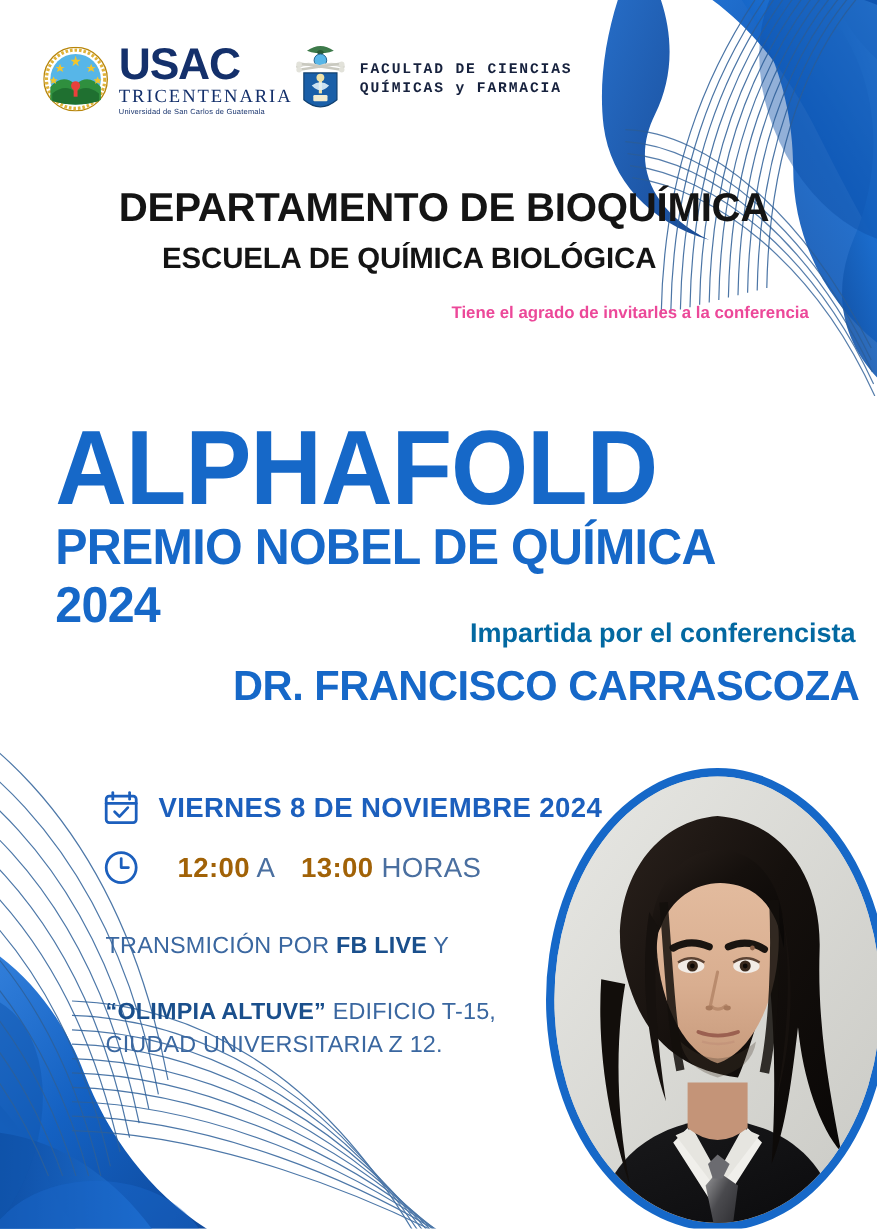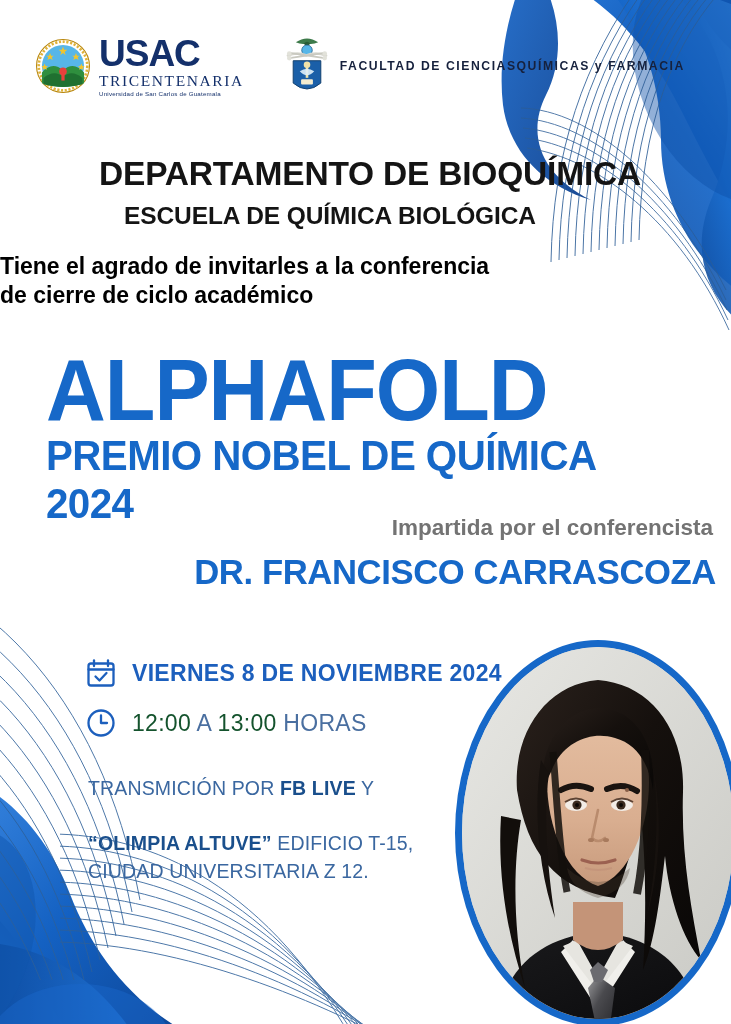--- a/index.html
+++ b/index.html
@@ -12,68 +12,68 @@
 
   
   .deco{position:absolute;pointer-events:none;}
   .deco-tr{top:-40px;right:-60px;width:360px;height:420px;}
   .deco-bl{left:-120px;bottom:-90px;width:430px;height:500px;}
   .lines-left{left:-150px;top:540px;width:360px;height:440px;}
   .lines-tr{right:0px;top:-10px;width:210px;height:340px;}
   .lines-bl{left:60px;bottom:-30px;width:420px;height:230px;}
 
   
-  .logos{position:absolute;top:33px;left:36px;display:flex;align-items:center;gap:40px;}
+  .logos{position:absolute;top:33px;left:36px;display:flex;align-items:center;}
   .logo-usac{display:flex;align-items:center;gap:9px;}
   .usac-seal{width:54px;height:54px;flex:0 0 auto;}
   .usac-word{display:flex;flex-direction:column;line-height:1;}
   .usac-main{font-size:37px;font-weight:bold;color:#14306b;letter-spacing:-1px;
     font-family:"Liberation Sans", sans-serif;}
   .usac-tri{font-family:"Liberation Serif", serif;font-size:15.5px;color:#14306b;
     letter-spacing:1.6px;margin-top:1px;}
   .usac-sub{font-size:6.2px;color:#14306b;letter-spacing:.2px;margin-top:2px;}
 
   .logo-fac{display:flex;align-items:center;gap:10px;}
   .fac-shield{width:46px;height:66px;flex:0 0 auto;}
-  .fac-word{display:flex;flex-direction:row;line-height:1.35;}
+  .fac-word{display:flex;flex-direction:column;line-height:1.35;font-family:Liberation Mono, monospace;}
   .fac-l1,.fac-l2{font-size:12.2px;font-weight:bold;color:#16213d;letter-spacing:1.55px;}
 
   
   .dept{position:absolute;top:155px;left:0;width:660px;text-align:center;
     font-size:33.5px;font-weight:bold;color:#141414;letter-spacing:-.2px;margin-left:40px;}
   .escuela{position:absolute;top:202px;left:0;width:660px;text-align:center;
-    font-size:24.5px;font-weight:bold;color:#141414;letter-spacing:-.1px;}
-  .invite{position:absolute;top:252px;left:0;width:674px;text-align:left;
-    font-size:23px;font-weight:bold;color:#000000;line-height:1.28;}
+    font-size:24.5px;font-weight:bold;color:#141414;letter-spacing:-.1px;padding-left:11px;}
+  .invite{position:absolute;top:252px;left:0;width:674px;text-align:right;
+    font-size:14px;font-weight:bold;color:#ec4899;line-height:1.28;}
 
   
   .alphafold{position:absolute;top:348px;left:46px;width:640px;
     font-size:88px;font-weight:bold;color:#1668c8;letter-spacing:-1px;
     transform:scaleX(.94);transform-origin:left center;line-height:.96;}
   .nobel{position:absolute;top:432px;left:46px;width:660px;
     font-size:42px;font-weight:bold;color:#1668c8;letter-spacing:-.6px;
     transform:scaleX(.96);transform-origin:left center;}
 
   
   .impartida{position:absolute;top:515px;left:0;width:713px;text-align:right;
-    font-size:22.5px;font-weight:bold;color:#737373;}
+    font-size:22.5px;font-weight:bold;color:#0369a1;}
   .doctor{position:absolute;top:552px;left:0;width:716px;text-align:right;
     font-size:35px;font-weight:bold;color:#1668c8;letter-spacing:-.4px;
     transform:scaleX(.99);transform-origin:right center;}
   .university{position:absolute;top:596px;left:0;width:713px;text-align:right;
     font-size:21.5px;font-weight:bold;color:#141414;letter-spacing:-.2px;}
 
   
   .detail-row{position:absolute;display:flex;align-items:center;gap:15px;}
   .row-date{left:85px;top:657px;}
   .row-time{left:85px;top:707px;}
   .ico{flex:0 0 auto;width:32px;height:32px;}
   .date-text{font-size:23px;font-weight:bold;color:#1c5fbd;letter-spacing:.3px;}
   .time-text{font-size:23px;color:#4a6fa0;letter-spacing:.3px;}
-  .time-text b{color:#14532d;font-weight:normal;}
+  .time-text b{color:#a16207;font-weight:bold;margin-left:16px;}
 
   .venue{position:absolute;left:88px;top:775px;width:360px;
     font-size:19.5px;line-height:1.42;color:#3a67a0;letter-spacing:.15px;}
   .venue b{color:#1a4f8c;font-weight:bold;}
 
   
   .photo-wrap{position:absolute;left:455px;top:640px;width:286px;height:386px;}
   .photo-ring{position:absolute;inset:0;border-radius:50%;
     border:7px solid #1668c8;overflow:hidden;background:#d8d8d6;}
   .photo-svg{position:absolute;inset:-7px;width:286px;height:386px;}
@@ -240,21 +240,20 @@
         <div class="fac-l1">FACULTAD DE CIENCIAS</div>
         <div class="fac-l2">QUÍMICAS y FARMACIA</div>
       </div>
     </div>
   </div>
 
   <div class="dept">DEPARTAMENTO DE BIOQUÍMICA</div>
   <div class="escuela">ESCUELA DE QUÍMICA BIOLÓGICA</div>
   <div class="invite">
     <div>Tiene el agrado de invitarles a la conferencia</div>
-    <div>de cierre de ciclo académico</div>
   </div>
 
   <div class="alphafold">ALPHAFOLD</div>
   <div class="nobel">PREMIO NOBEL DE  QUÍMICA 2024</div>
 
   <div class="impartida">Impartida por el conferencista</div>
   <div class="doctor">DR. FRANCISCO CARRASCOZA</div>
 
   <div class="detail-row row-date">
     <svg class="ico" viewBox="0 0 32 32" xmlns="http://www.w3.org/2000/svg" fill="none" stroke="#1c5fbd" stroke-width="2.3" stroke-linecap="round" stroke-linejoin="round">

